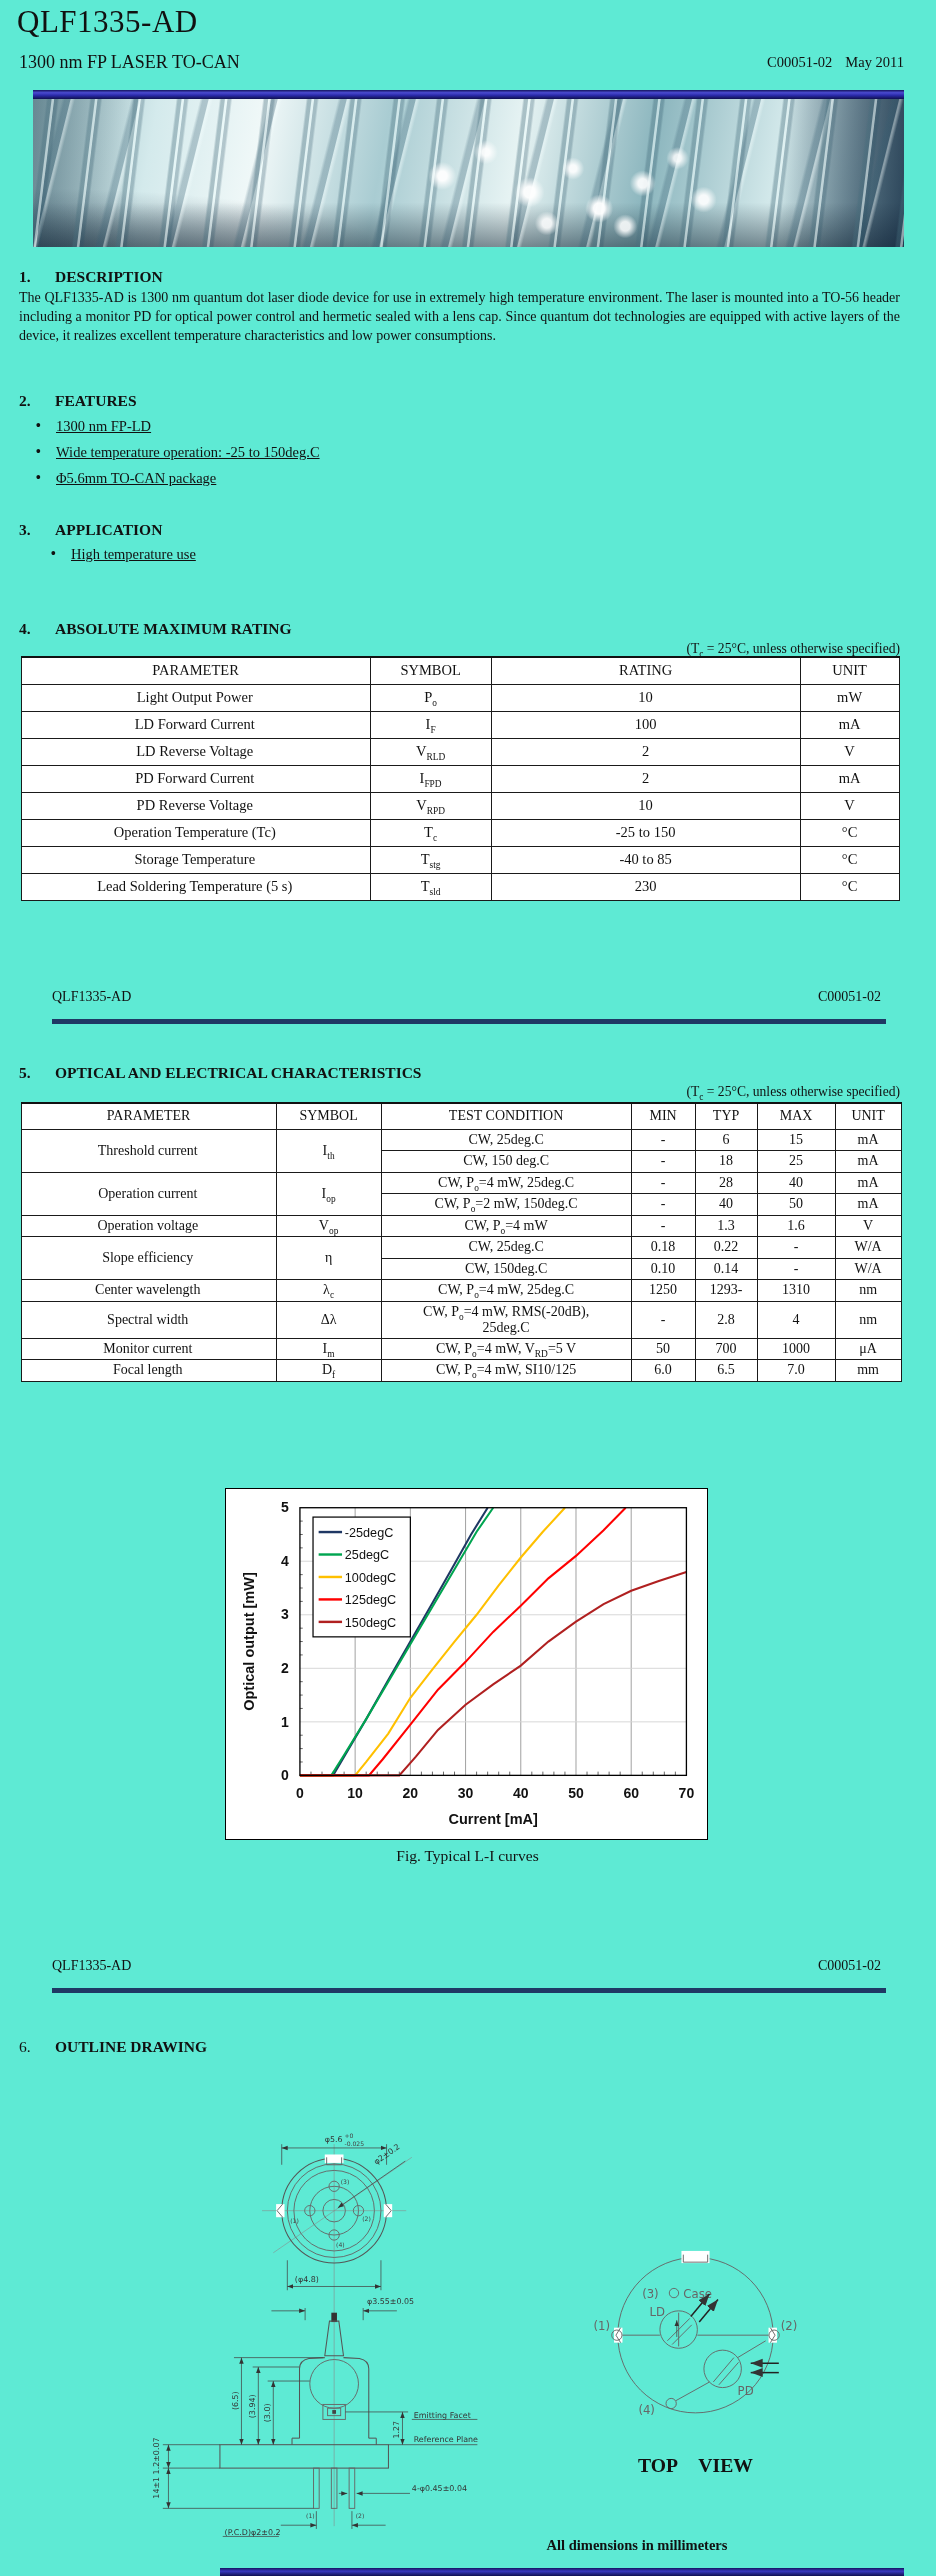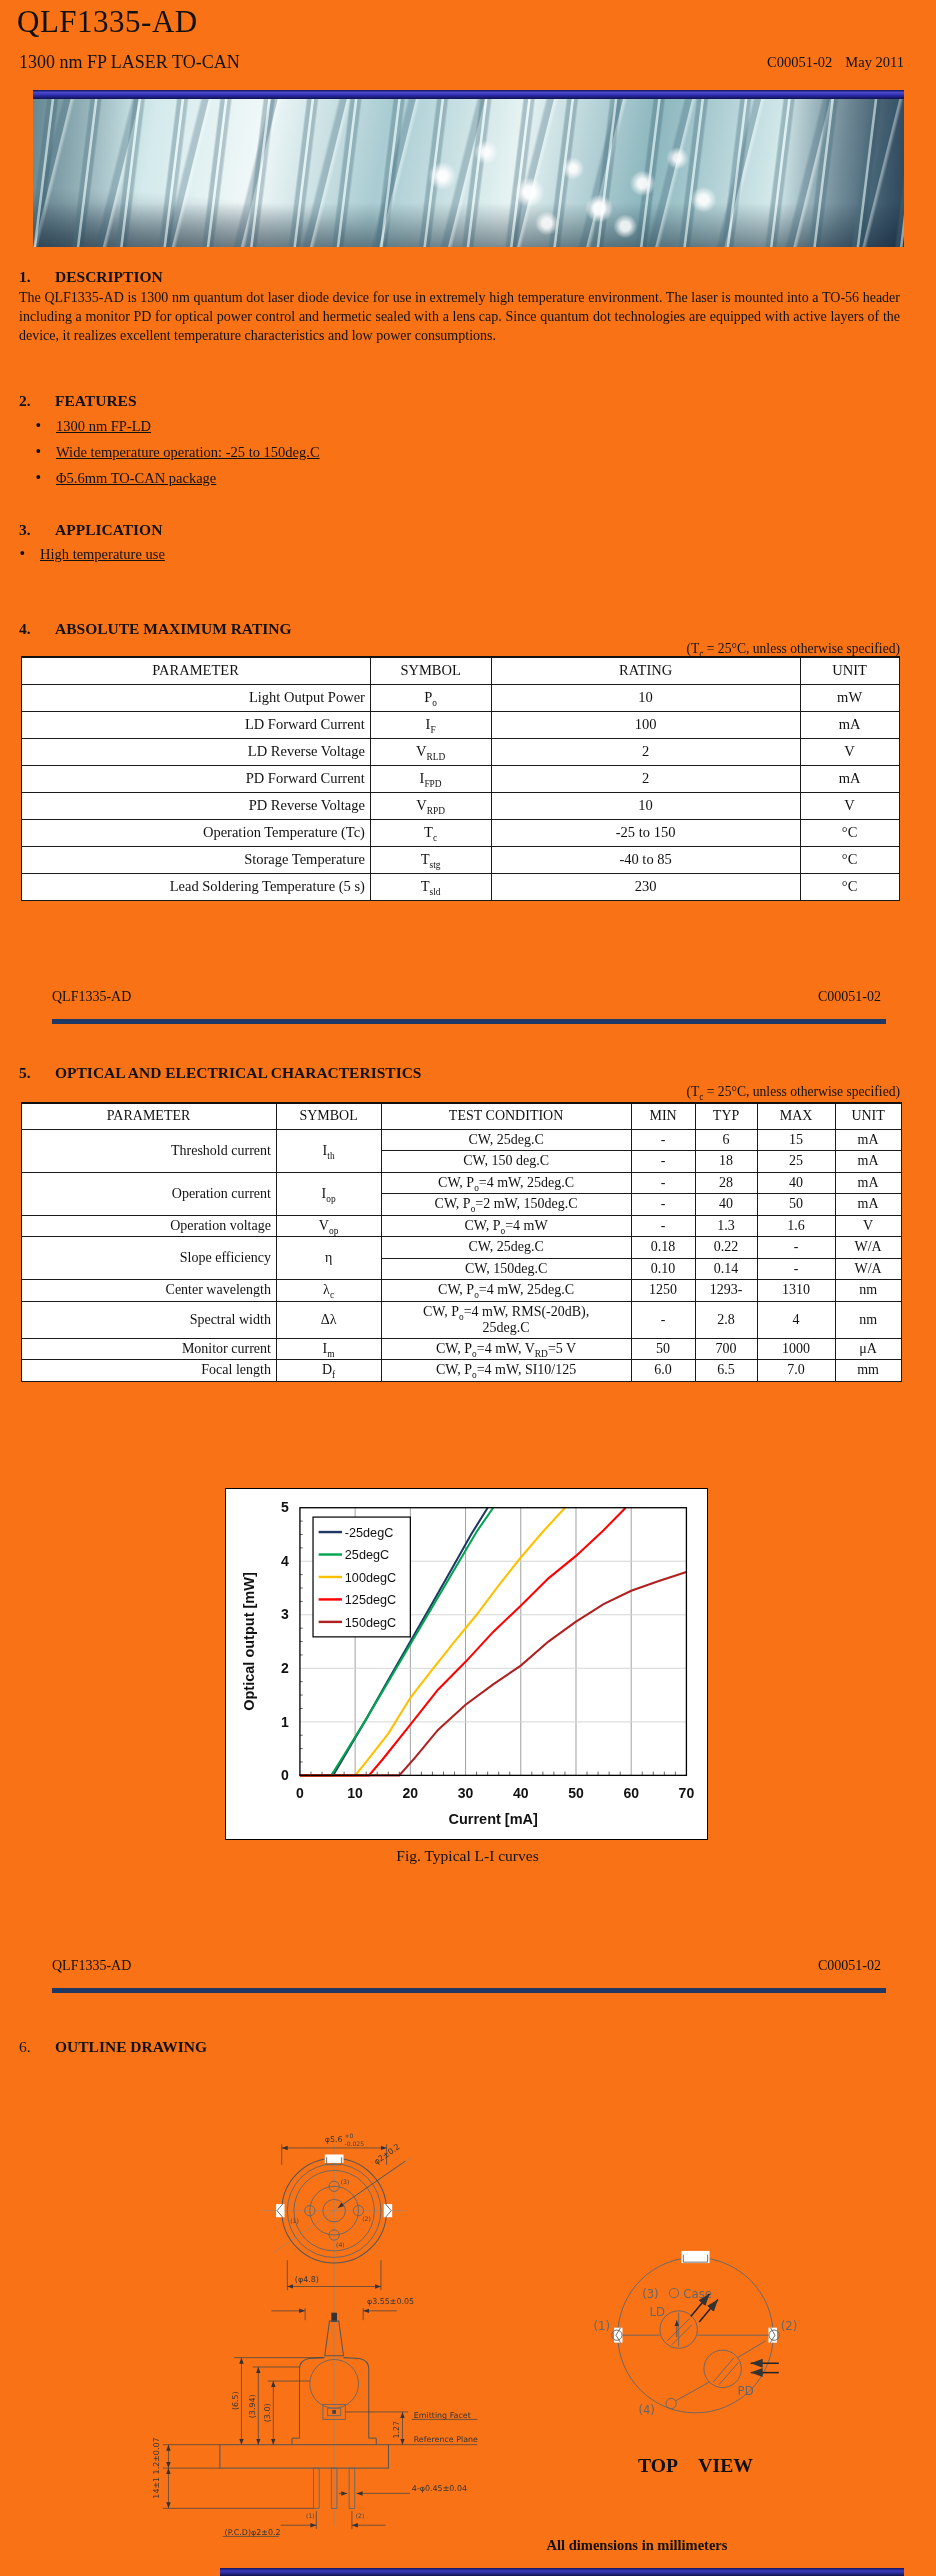--- a/index.html
+++ b/index.html
@@ -1,16 +1,16 @@
 <!DOCTYPE html>
 <html style="font-size:15px"><head>
 <meta charset="utf-8">
 <style>
   html,body{margin:0;padding:0;background:#fff;}
-  #page{position:relative;width:937px;height:2576px;background:#f97316;overflow:hidden;
+  #page{position:relative;width:937px;height:2576px;background:#5eead4;overflow:hidden;
         font-family:"Liberation Serif",serif;color:#111;}
   .abs{position:absolute;}
   
   #title{left:17px;top:3.7px;font-size:31px;letter-spacing:0.5px;}
   #subtitle{left:19px;top:52px;font-size:18px;}
   #docline{right:33px;top:54px;font-size:14.5px;}
   #docline span{margin-left:13px;}
   #topbar{left:33px;top:90px;width:871px;height:9.4px;
           background:linear-gradient(to bottom,#15155e 0%,#4a4ad0 30%,#2a2aa8 60%,#101050 100%);}
   #photo{left:33px;top:99px;width:871px;height:148px;
@@ -41,30 +41,30 @@
   #h3{left:19px;top:521px;}
   #h4{left:19px;top:620px;}
   #h5{left:19px;top:1064px;}
   #h6{left:19px;top:2038px;}
   #h6 .no{font-weight:normal;}
   #desc-body{left:19px;top:288px;width:881px;font-size:14px;line-height:19px;text-align:justify;}
   ul.blist{list-style:none;margin:0;padding:0;font-size:14.5px;}
   ul.blist li{position:relative;padding-left:0;line-height:26px;text-decoration:underline;}
   ul.blist li::before{content:"•";position:absolute;left:-20.6px;font-size:16px;}
   #features-list{left:56px;top:413px;}
-  #application-list{left:40px;top:541px;}
+  #application-list{left:71px;top:541px;}
   .note{font-size:13.6px;text-align:right;}
   #amr-note{left:375px;top:641px;width:525px;}
   #oec-note{left:375px;top:1084px;width:525px;}
   
   table.dt{border-collapse:collapse;table-layout:fixed;background:#fff;}
   table.dt td,table.dt th{border:0.9px solid #1a1a1a;font-weight:normal;font-size:14.5px;
       text-align:center;padding:0.9px 4.7px;font-family:"Liberation Serif",serif;}
   table.dt{border-top:2.3px solid #111;}
-  table.dt td.pl{text-align:right;padding-left:3px;}
+  table.dt td.pl{text-align:center;padding-left:3px;}
   sub{font-size:9.4px;line-height:0;}
   #amr-table{left:20.6px;top:656px;width:879px;}
   #amr-table tr{height:27px;}
   #oec-table{left:20.6px;top:1102px;width:879px;}
   #oec-table td,#oec-table th{font-size:14px;}
   #oec-table tr{height:21.5px;}
   #oec-table tr.hdr{height:26px;}
   #oec-table tr.tall{height:37px;}
   
   .ph-left{font-size:14px;}

